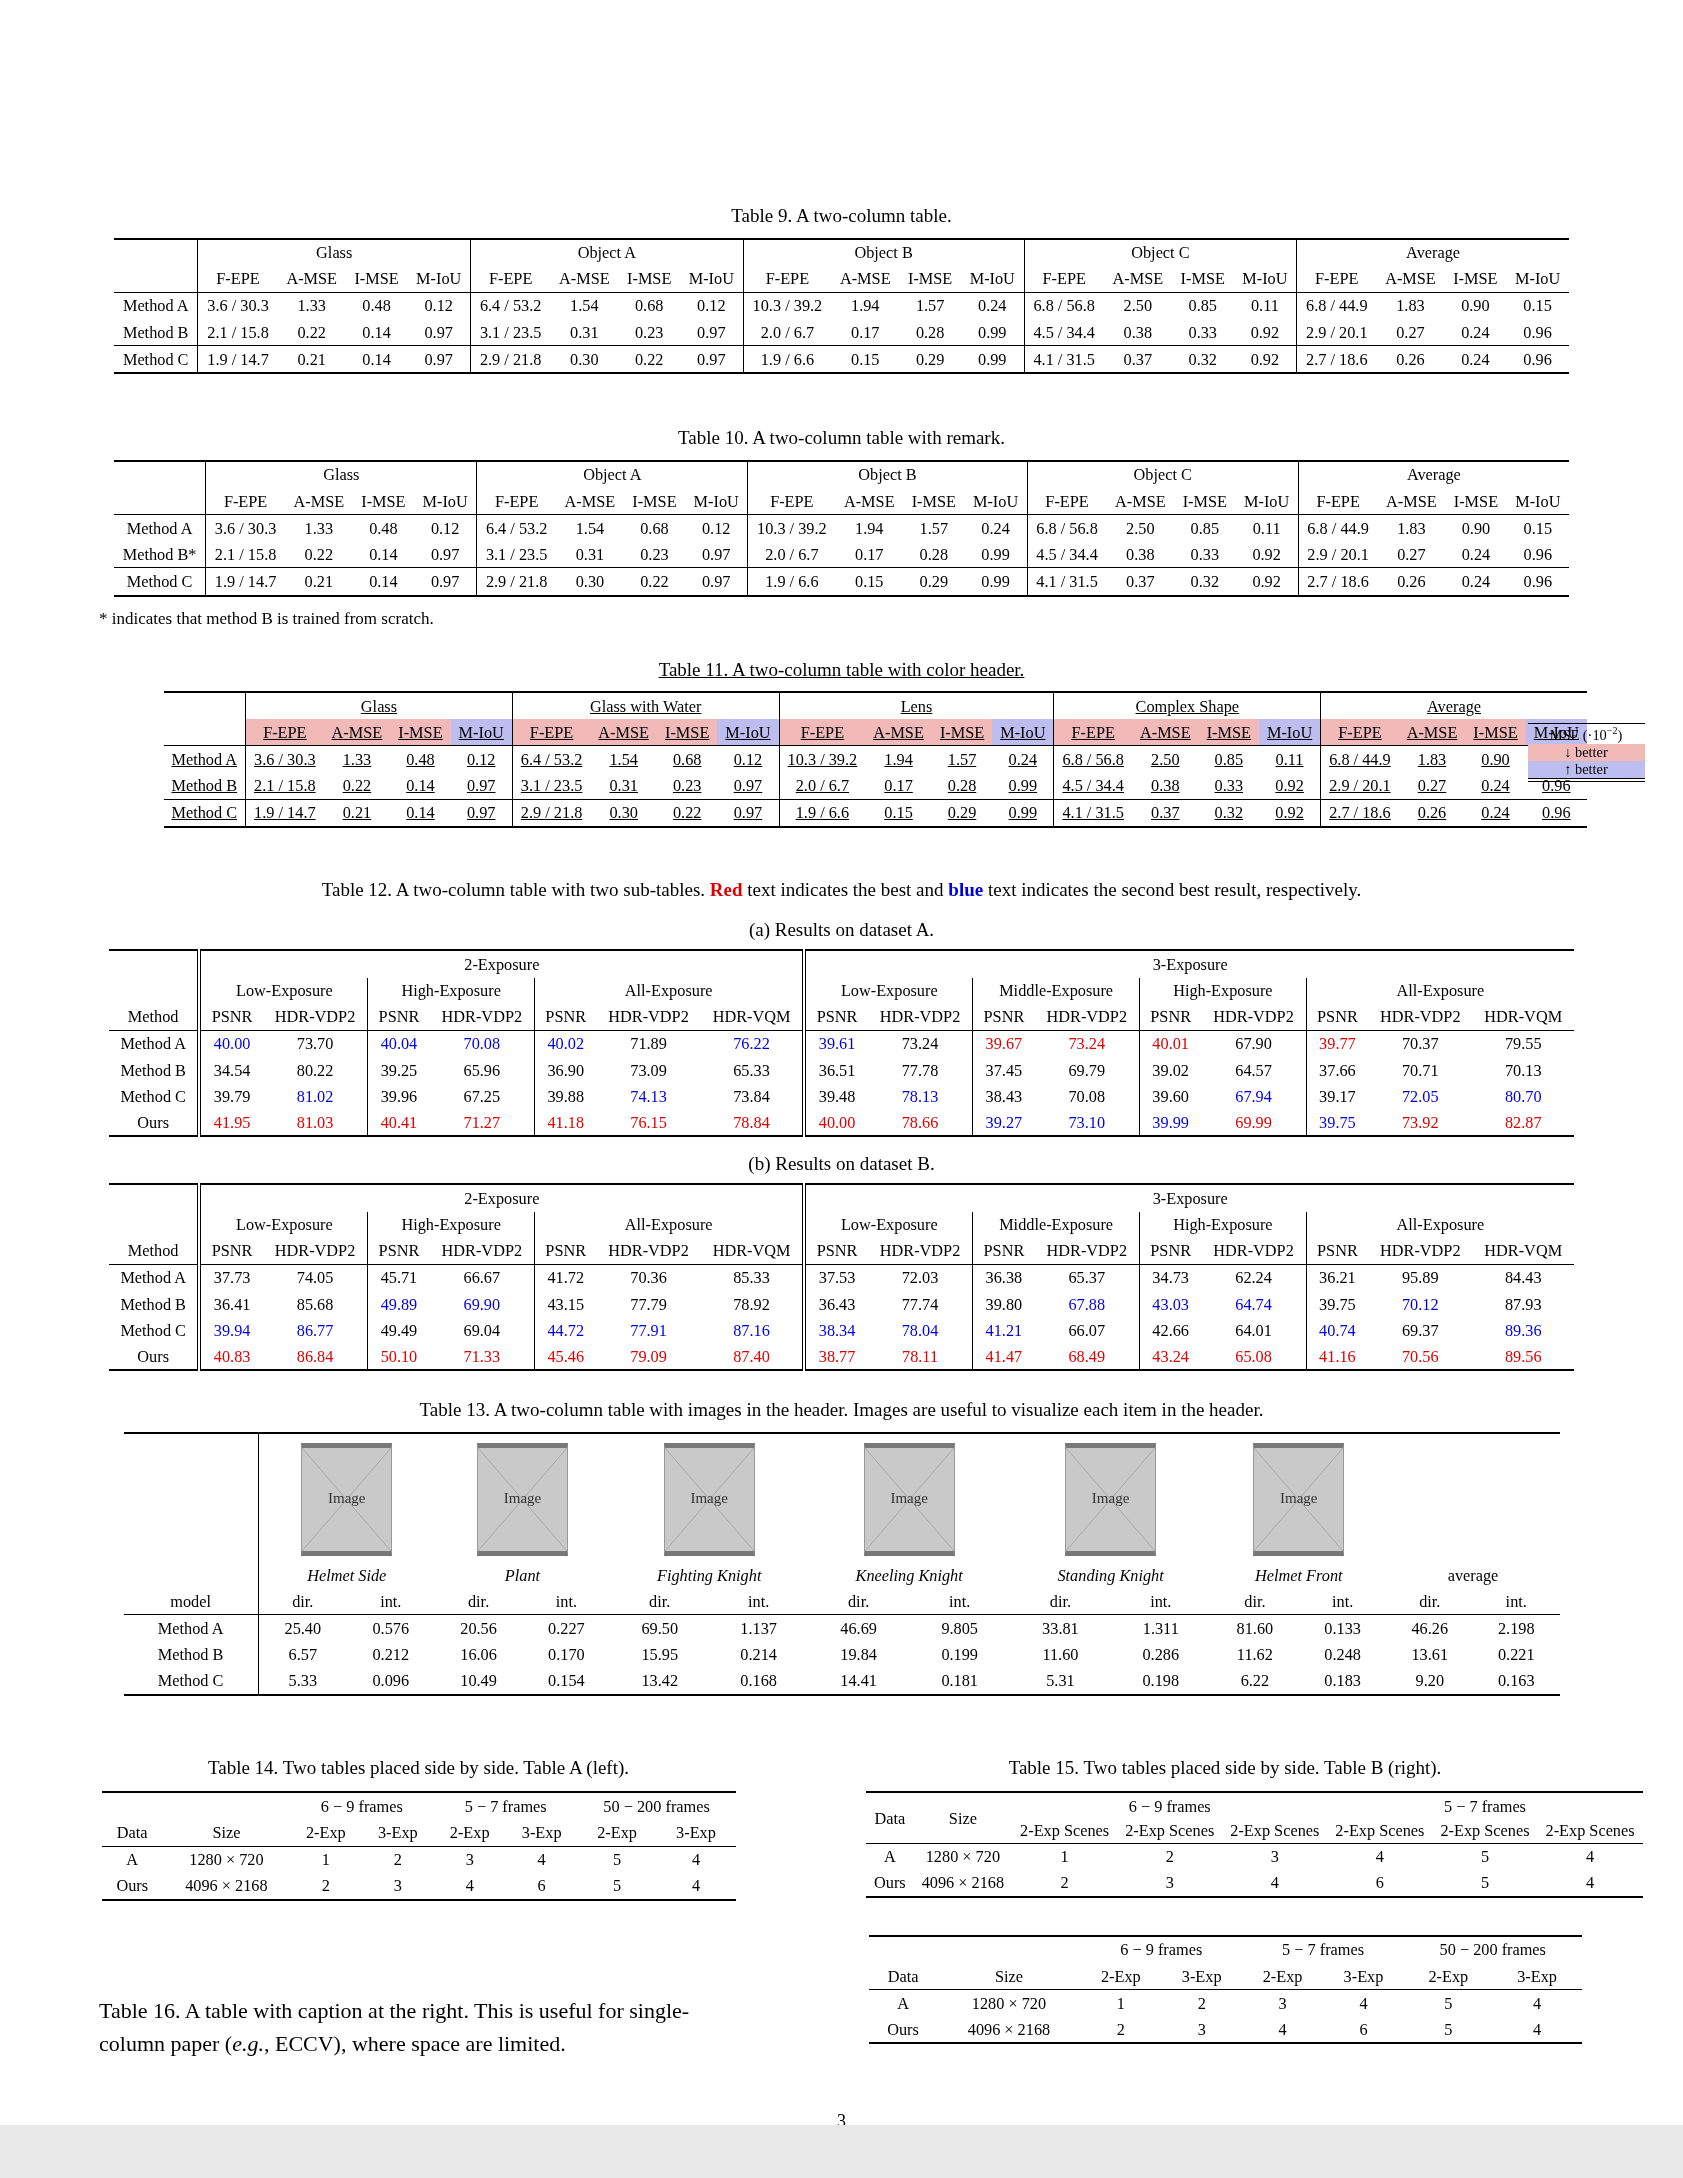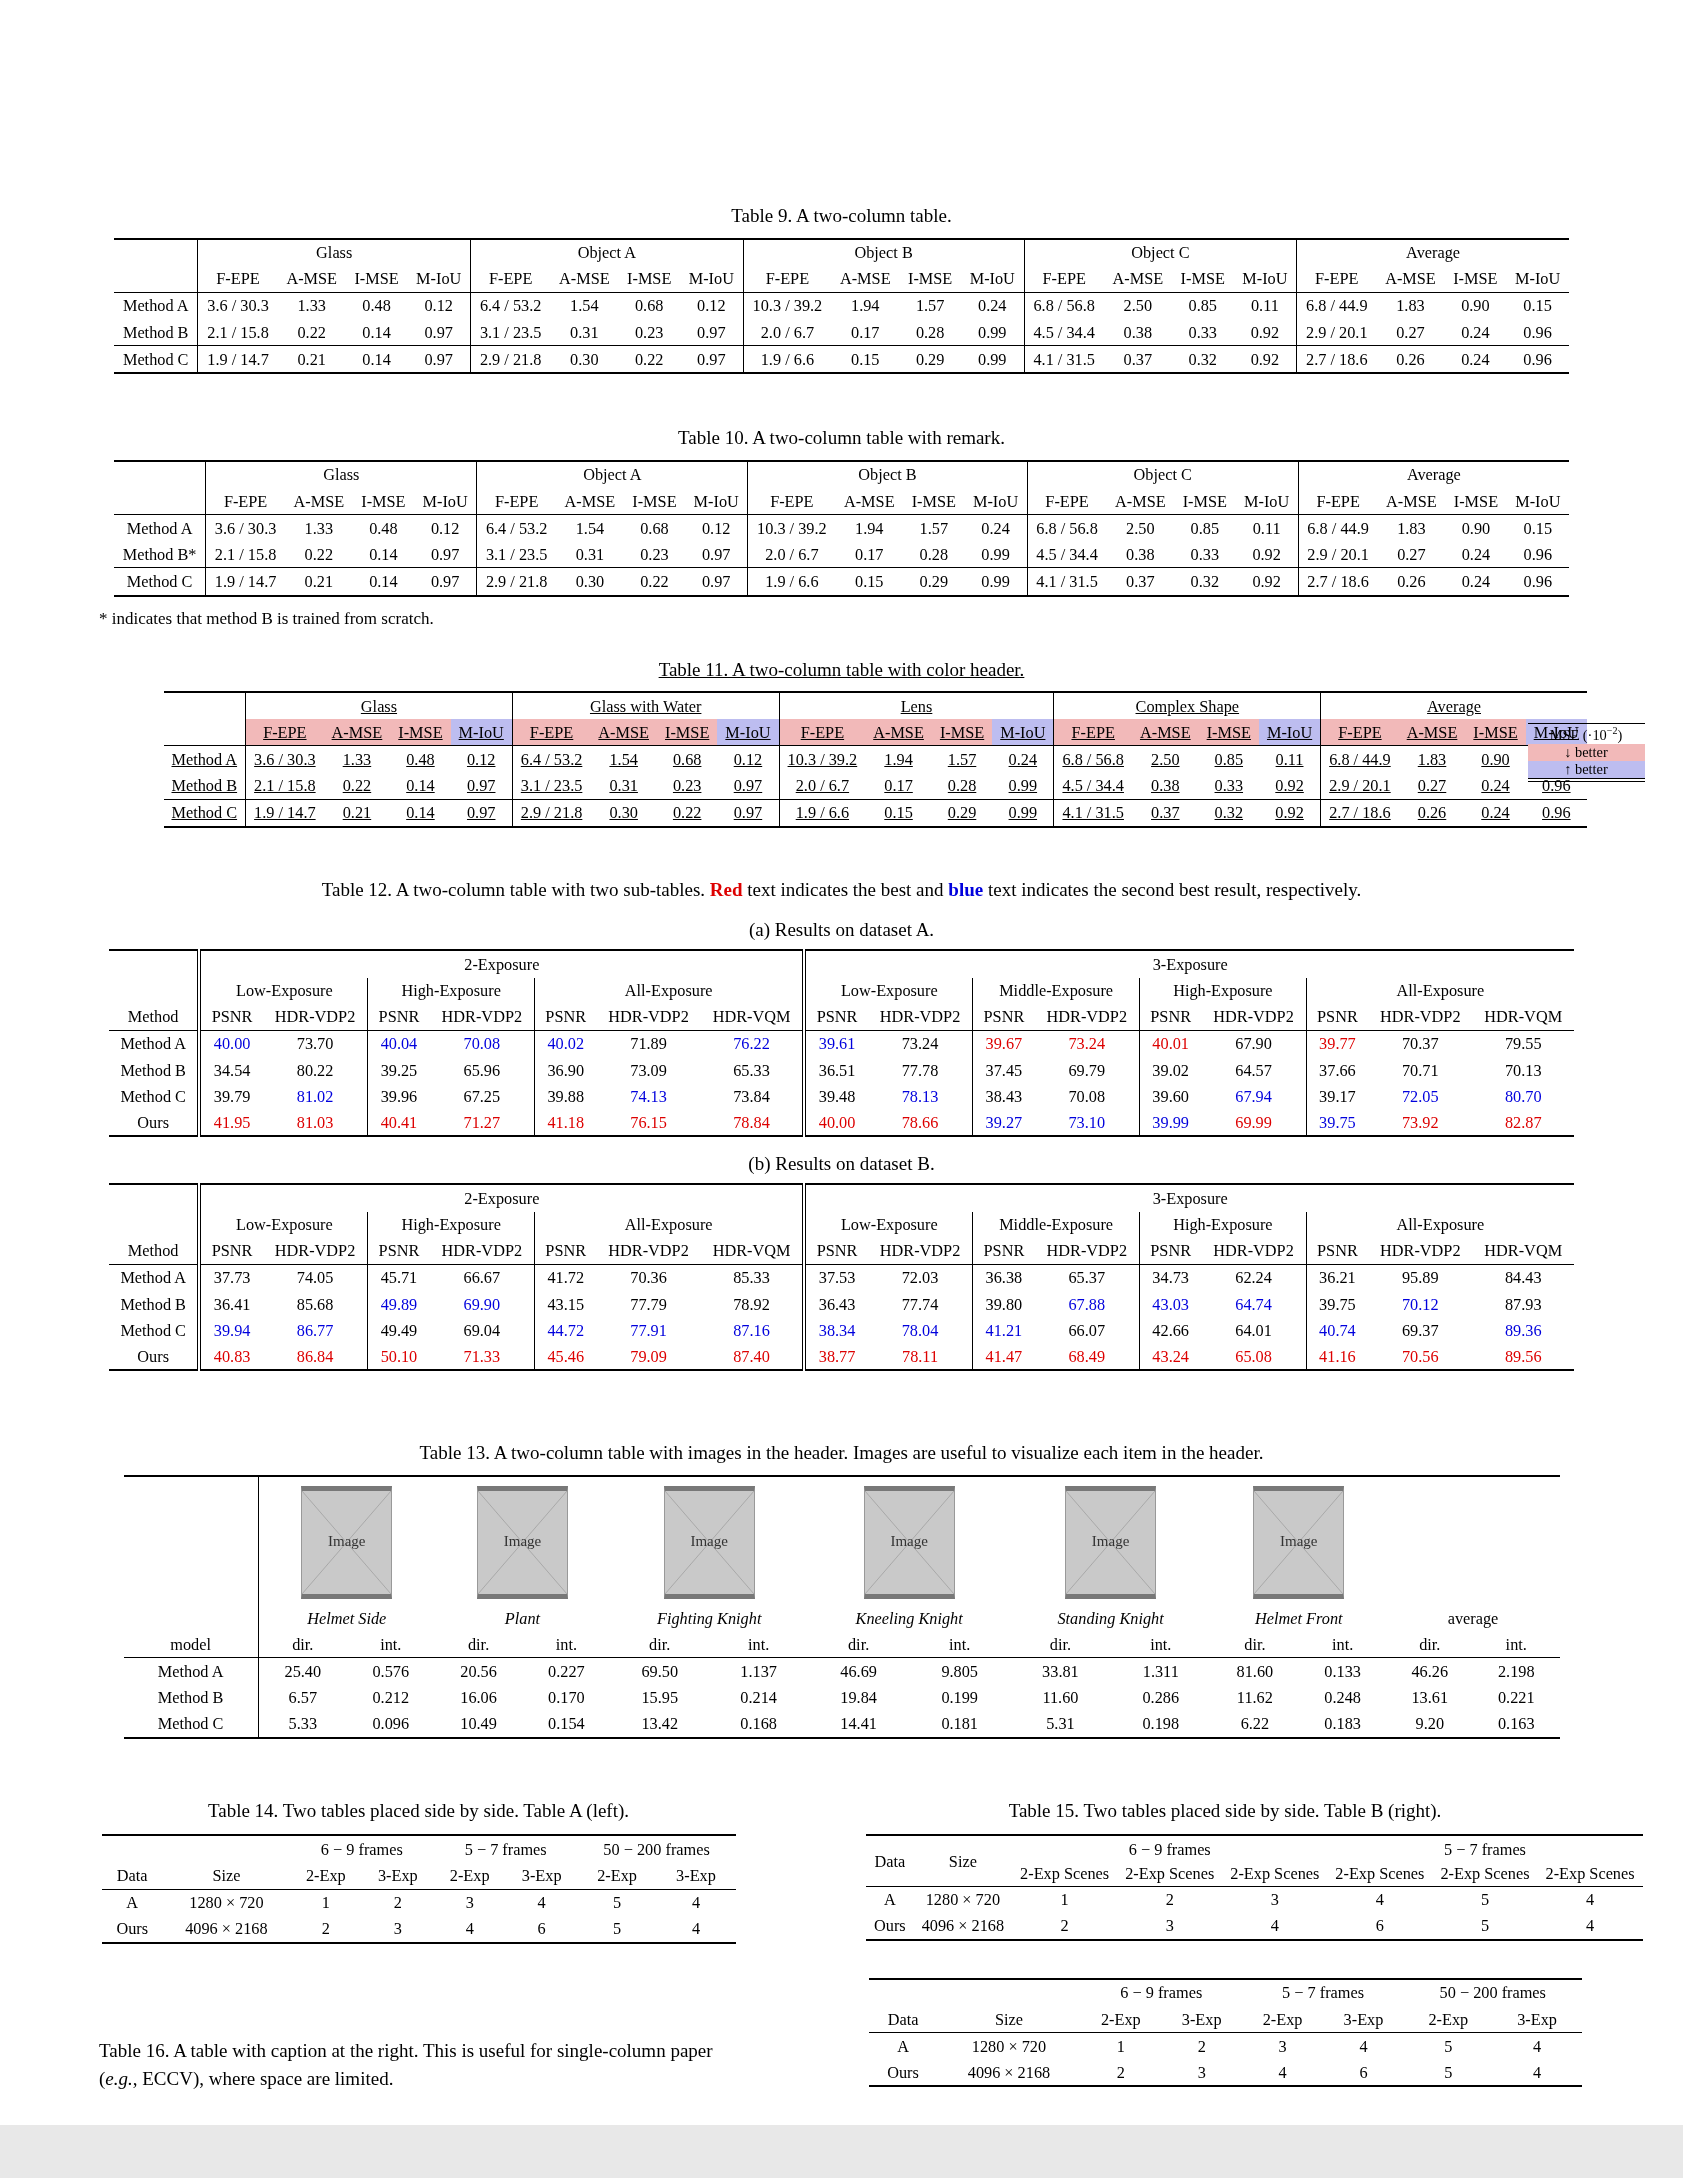--- a/index.html
+++ b/index.html
@@ -38,21 +38,21 @@
   .t-m{width:1455px;}
   .t12t{width:1465px;}
   .t13t{width:1436px;}
   .t14t{width:634px;}
   .t15t{width:713px;}
 
   .sec{margin:0;}
   #sec10{margin-top:51px;}
   #sec11{margin-top:28px;text-decoration:underline;}
   #sec12{margin-top:49px;}
-  #sec13{margin-top:69px;}
+  #sec13{margin-top:26px;}
   #cols1{margin-top:59px;}
   #cols2{margin-top:34px;}
 
   .remark{font-size:17px;margin-top:12px;text-align:left;}
 
   .t11-wrap{position:relative;width:1356px;margin:0 auto;}
   .t11-wrap table{width:1356px;}
   .legend{position:absolute;right:-125px;top:32px;width:117px;font-size:14.4px;text-align:center;border-bottom:4px double #000;}
   .legend .lg-title{border-top:1.2px solid #000;padding:1px 2px 0 2px;text-align:center;}
   .lg-row{padding:0 2px;}
@@ -61,21 +61,21 @@
 
   .img-ph{width:89px;height:103px;background:#c9c9c9;position:relative;margin:7px auto 5px auto;
     border-top:5px solid #787878;border-bottom:5px solid #787878;border-left:1px solid #999;border-right:1px solid #999;}
   .img-ph svg{position:absolute;left:0;top:0;width:100%;height:100%;display:block;}
   .img-ph span{position:absolute;top:50%;left:50%;transform:translate(-50%,-50%);font-size:15px;color:#333;}
 
   .cols{display:flex;justify-content:space-between;align-items:flex-start;}
   .colL{width:639px;}
   .colR{width:718px;}
   .colL .caption,.colR .caption{margin-bottom:10px;}
-  .t16cap{font-size:19px;line-height:1.5;text-align:left;margin-top:59px;width:624px;}
+  .t16cap{font-size:22px;line-height:1.5;text-align:left;margin-top:59px;width:624px;}
   .pageno{text-align:center;font-size:18px;margin-top:51px;}
 </style>
 </head>
 <body>
 
 <div class="page">
 
   <section class="sec" id="sec9">
     <div class="caption">Table 9. A two-column table.</div>
     <div>

